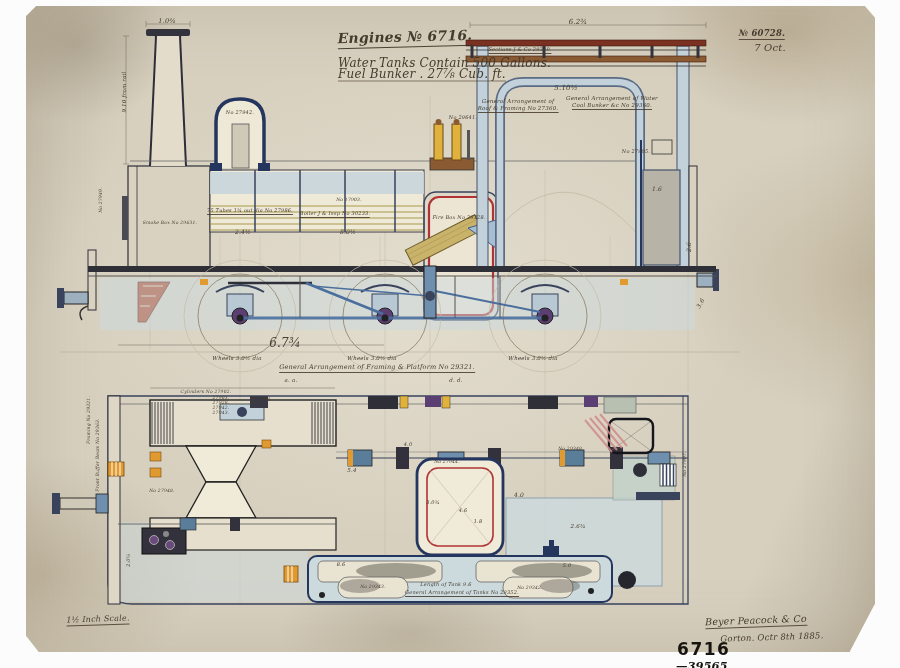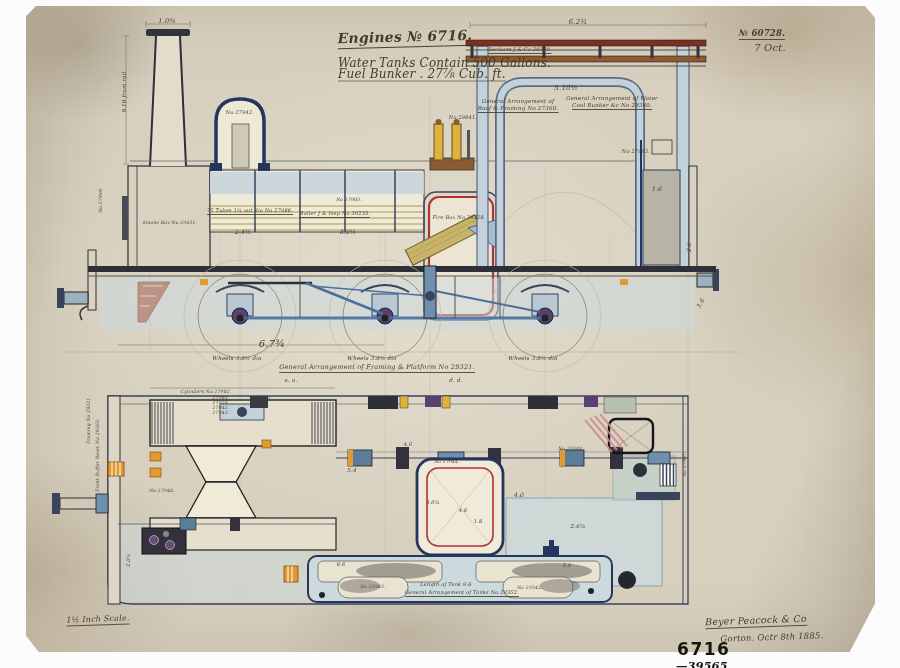--- a/index.html
+++ b/index.html
@@ -303,21 +303,21 @@
       <div class="note u" style="left: 250px; top: 211px; font-size: 5px; transform: translate(-50%, -50%);">75 Tubes 1¾ out dia No 27986.</div>
       <div class="note u" style="left: 335px; top: 214px; font-size: 5px; transform: translate(-50%, -50%);">Boiler J &amp; Insp No 30233.</div>
       <div class="note" style="left: 170px; top: 222px; font-size: 4.5px; transform: translate(-50%, -50%);">Smoke Box No 29631.</div>
       <div class="note" style="left: 459px; top: 217px; font-size: 5px; transform: translate(-50%, -50%);">Fire Box No 29328.</div>
       <div class="note" style="left: 349px; top: 199px; font-size: 4.5px; transform: translate(-50%, -50%);">No 17903.</div>
       <div class="note" style="left: 243px; top: 231px; font-size: 6px; transform: translate(-50%, -50%);">2.4½</div>
       <div class="note" style="left: 348px; top: 231px; font-size: 6px; transform: translate(-50%, -50%);">8.0½</div>
       <div class="note" style="left: 688px; top: 247px; font-size: 6px; transform: translate(-50%, -50%) rotate(-90deg);">2.6</div>
       <div class="note" style="left: 700px; top: 303px; font-size: 6px; transform: translate(-50%, -50%) rotate(-60deg);">3.6</div>
       <div class="note" style="left: 100px; top: 200px; font-size: 4.5px; transform: translate(-50%, -50%) rotate(-90deg);">No 27949.</div>
-      <div class="note" style="left: 272px; top: 343px; font-size: 10px; transform: translate(-50%, -50%);">6.7¾</div>
+      <div class="note" style="left: 285px; top: 343px; font-size: 12px; transform: translate(-50%, -50%);">6.7¾</div>
       <div class="note" style="left: 237px; top: 358px; font-size: 5.5px; transform: translate(-50%, -50%);">Wheels 3.0½ dia</div>
       <div class="note" style="left: 372px; top: 358px; font-size: 5.5px; transform: translate(-50%, -50%);">Wheels 3.0½ dia</div>
       <div class="note" style="left: 533px; top: 358px; font-size: 5.5px; transform: translate(-50%, -50%);">Wheels 3.0½ dia</div>
       <div class="note" style="left: 291px; top: 380px; font-size: 5.5px; transform: translate(-50%, -50%);">a. a.</div>
       <div class="note" style="left: 456px; top: 380px; font-size: 5.5px; transform: translate(-50%, -50%);">d. d.</div>
       <div class="note" style="left: 206px; top: 391px; font-size: 4.5px; transform: translate(-50%, -50%);">Cylinders No 27902.</div>
       <div class="note" style="left: 221px; top: 396.5px; font-size: 4.5px; transform: translate(-50%, -50%);">27903.</div>
       <div class="note" style="left: 221px; top: 401.5px; font-size: 4.5px; transform: translate(-50%, -50%);">27928.</div>
       <div class="note" style="left: 221px; top: 406.5px; font-size: 4.5px; transform: translate(-50%, -50%);">27942.</div>
       <div class="note" style="left: 221px; top: 411.5px; font-size: 4.5px; transform: translate(-50%, -50%);">27943.</div>

